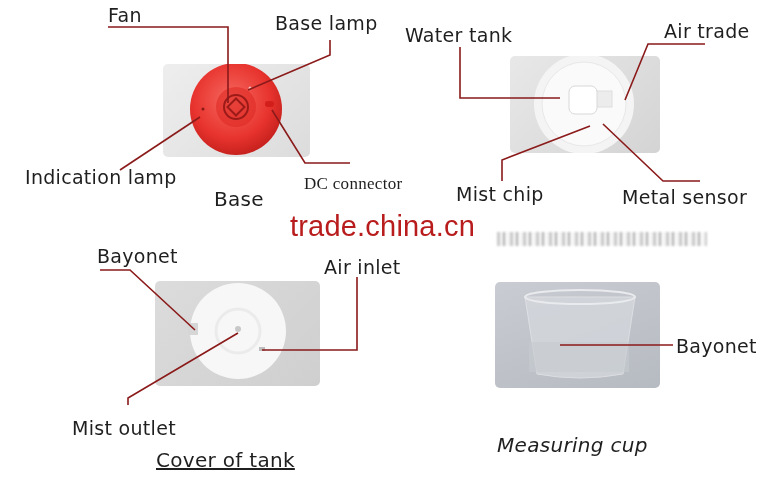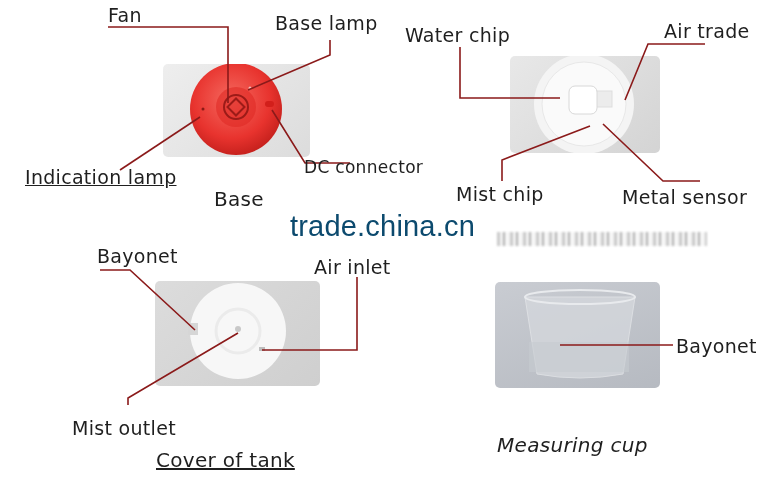--- a/index.html
+++ b/index.html
@@ -10,21 +10,21 @@
     color: #1f1f1f;
   }
   .lbl { position: absolute; font-size: 19px; white-space: nowrap; letter-spacing: 0.3px; }
   .lbl.sm { font-size: 17px; }
   .caption { position: absolute; font-size: 20px; white-space: nowrap; letter-spacing: 0.3px; }
   .panel { position: absolute; border-radius: 5px; }
   .p-base { left: 163px; top: 64px; width: 147px; height: 93px; background: linear-gradient(135deg,#eeeeee,#dcdcdc); }
   .p-tank { left: 510px; top: 56px; width: 150px; height: 97px; background: linear-gradient(135deg,#e8e8e8,#d4d4d4); }
   .p-cover { left: 155px; top: 281px; width: 165px; height: 105px; background: linear-gradient(135deg,#dcdcdc,#cfcfcf); }
   .p-cup { left: 495px; top: 282px; width: 165px; height: 106px; background: linear-gradient(160deg,#c9ccd2,#b6bac1); }
-  .watermark { position: absolute; left: 290px; top: 210px; font-family: "Liberation Sans", sans-serif; font-size: 29px; color: #0c4a6e; letter-spacing: 0.2px; }
+  .watermark { position: absolute; left: 290px; top: 210px; font-family: "Liberation Sans", sans-serif; font-size: 29px; color: #b91c1c; letter-spacing: 0.2px; }
   .wm-blur { position: absolute; left: 497px; top: 232px; width: 210px; height: 14px;
     background: repeating-linear-gradient(90deg,#bdbdbd 0 3px,#f2f2f2 3px 6px,#9e9e9e 6px 8px,#f5f5f5 8px 13px);
     filter: blur(0.8px); opacity: 0.8; }
   svg.lines { position: absolute; left: 0; top: 0; }
 </style>
 </head>
 <body>
 
 <div class="panel p-base">
   <svg width="147" height="93">
@@ -99,28 +99,28 @@
     <polyline points="357,277 357,350 262,350"></polyline>
 
     <polyline points="128,405 128,398 238,333"></polyline>
 
     <polyline points="560,345 673,345"></polyline>
   </g>
 </svg>
 
 <div class="lbl" style="left:108px; top:4px;">Fan</div>
 <div class="lbl" style="left:275px; top:12px;">Base lamp</div>
-<div class="lbl" style="left:25px; top:166px;text-decoration:underline;">Indication lamp</div>
-<div class="lbl sm" style="left:304px; top:157px;">DC connector</div>
+<div class="lbl" style="left:25px; top:166px;">Indication lamp</div>
+<div class="lbl sm" style="left:304px; top:174px;font-family:Liberation Serif, serif;">DC connector</div>
 <div class="caption" style="left:214px; top:187px;">Base</div>
 
-<div class="lbl" style="left:405px; top:24px;">Water chip</div>
+<div class="lbl" style="left:405px; top:24px;">Water tank</div>
 <div class="lbl" style="left:664px; top:20px;">Air trade</div>
 <div class="lbl" style="left:456px; top:183px;">Mist chip</div>
 <div class="lbl" style="left:622px; top:186px;">Metal sensor</div>
 
 <div class="lbl" style="left:97px; top:245px;">Bayonet</div>
-<div class="lbl" style="left:314px; top:256px;">Air inlet</div>
+<div class="lbl" style="left:324px; top:256px;">Air inlet</div>
 <div class="lbl" style="left:72px; top:417px;">Mist outlet</div>
 <div class="caption" style="left:156px; top:448px;text-decoration:underline;">Cover of tank</div>
 
 <div class="lbl" style="left:676px; top:335px;">Bayonet</div>
 <div class="caption" style="left:497px; top:433px;font-style:italic;">Measuring cup</div>
 
 </body></html>

